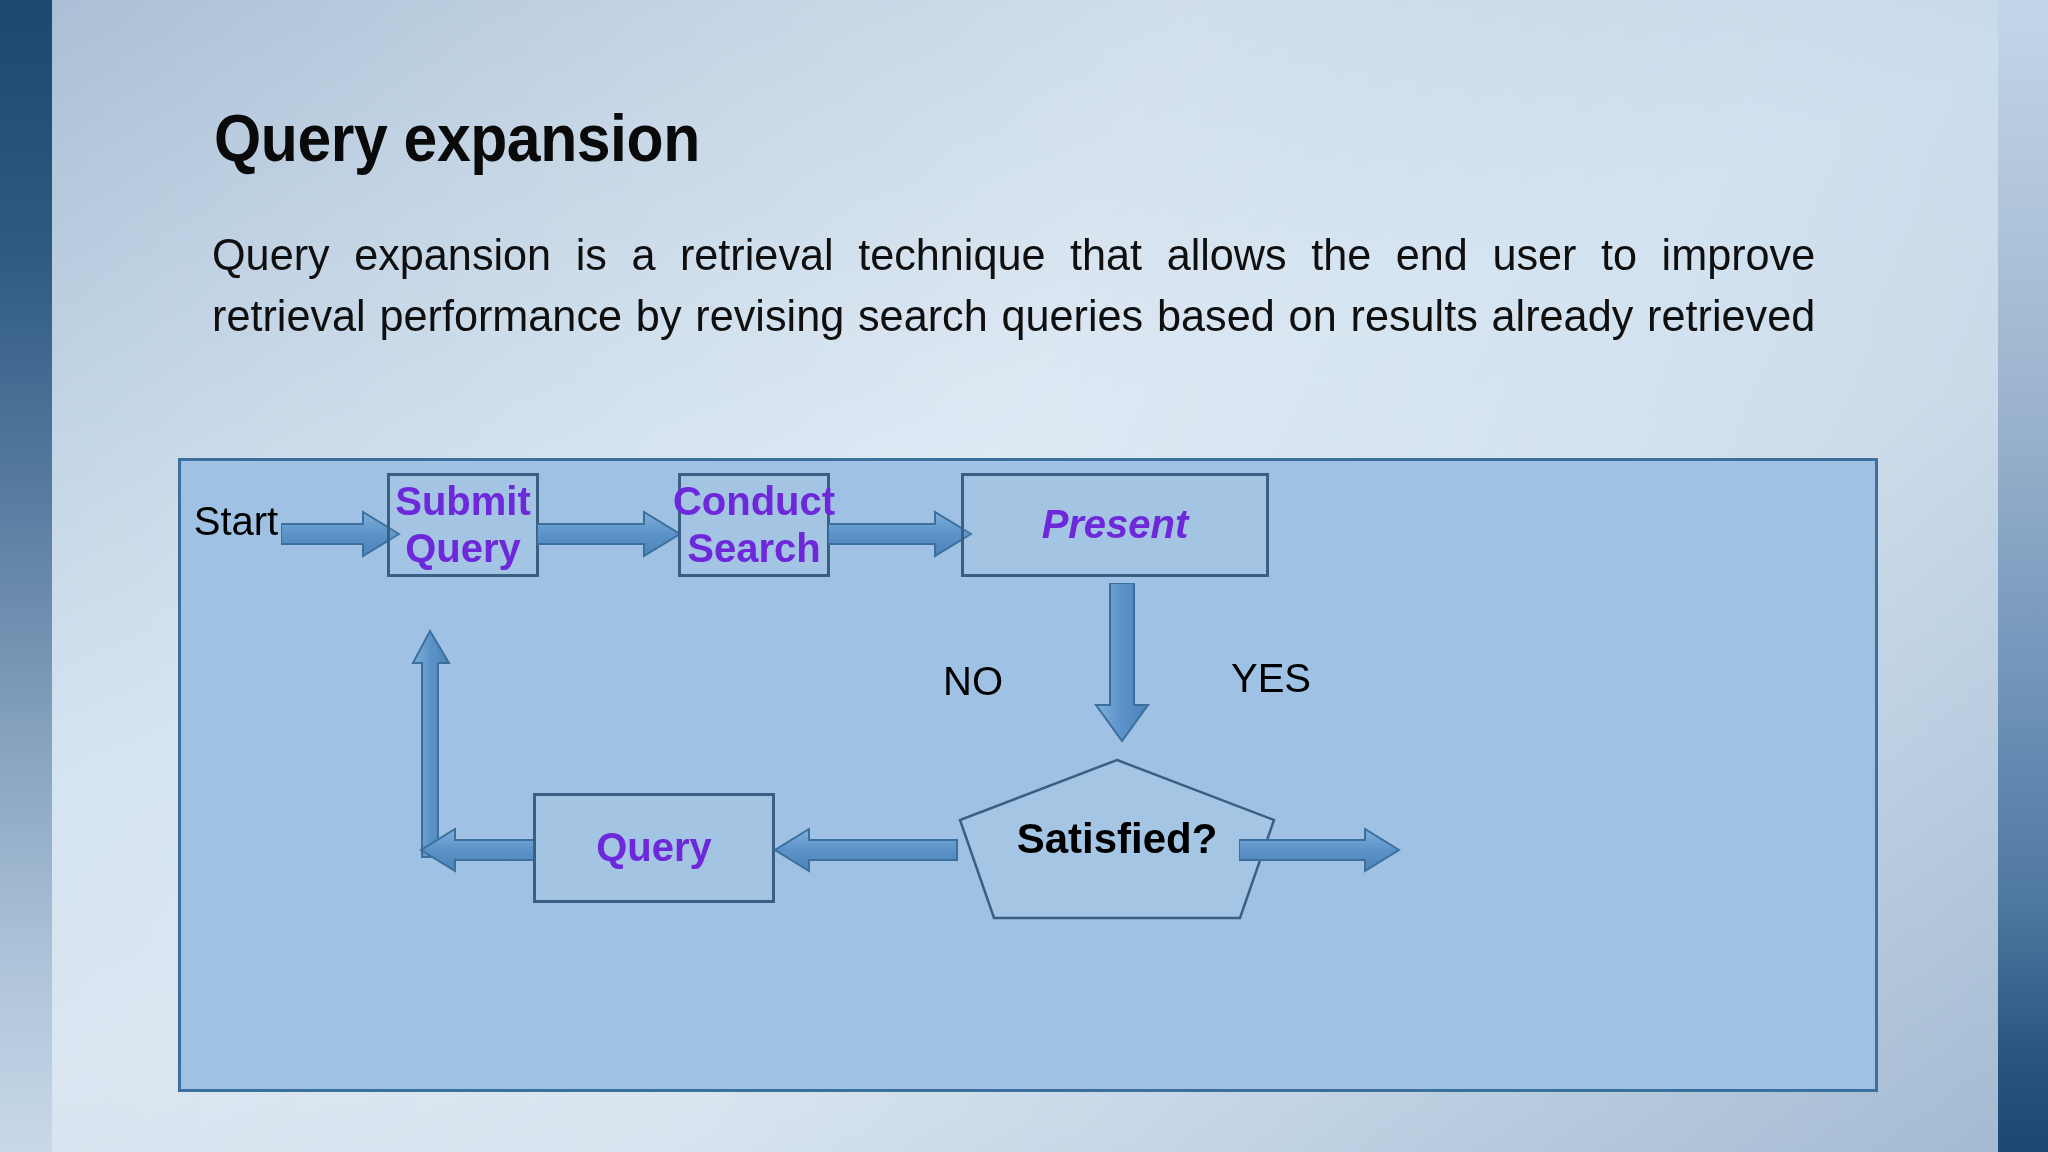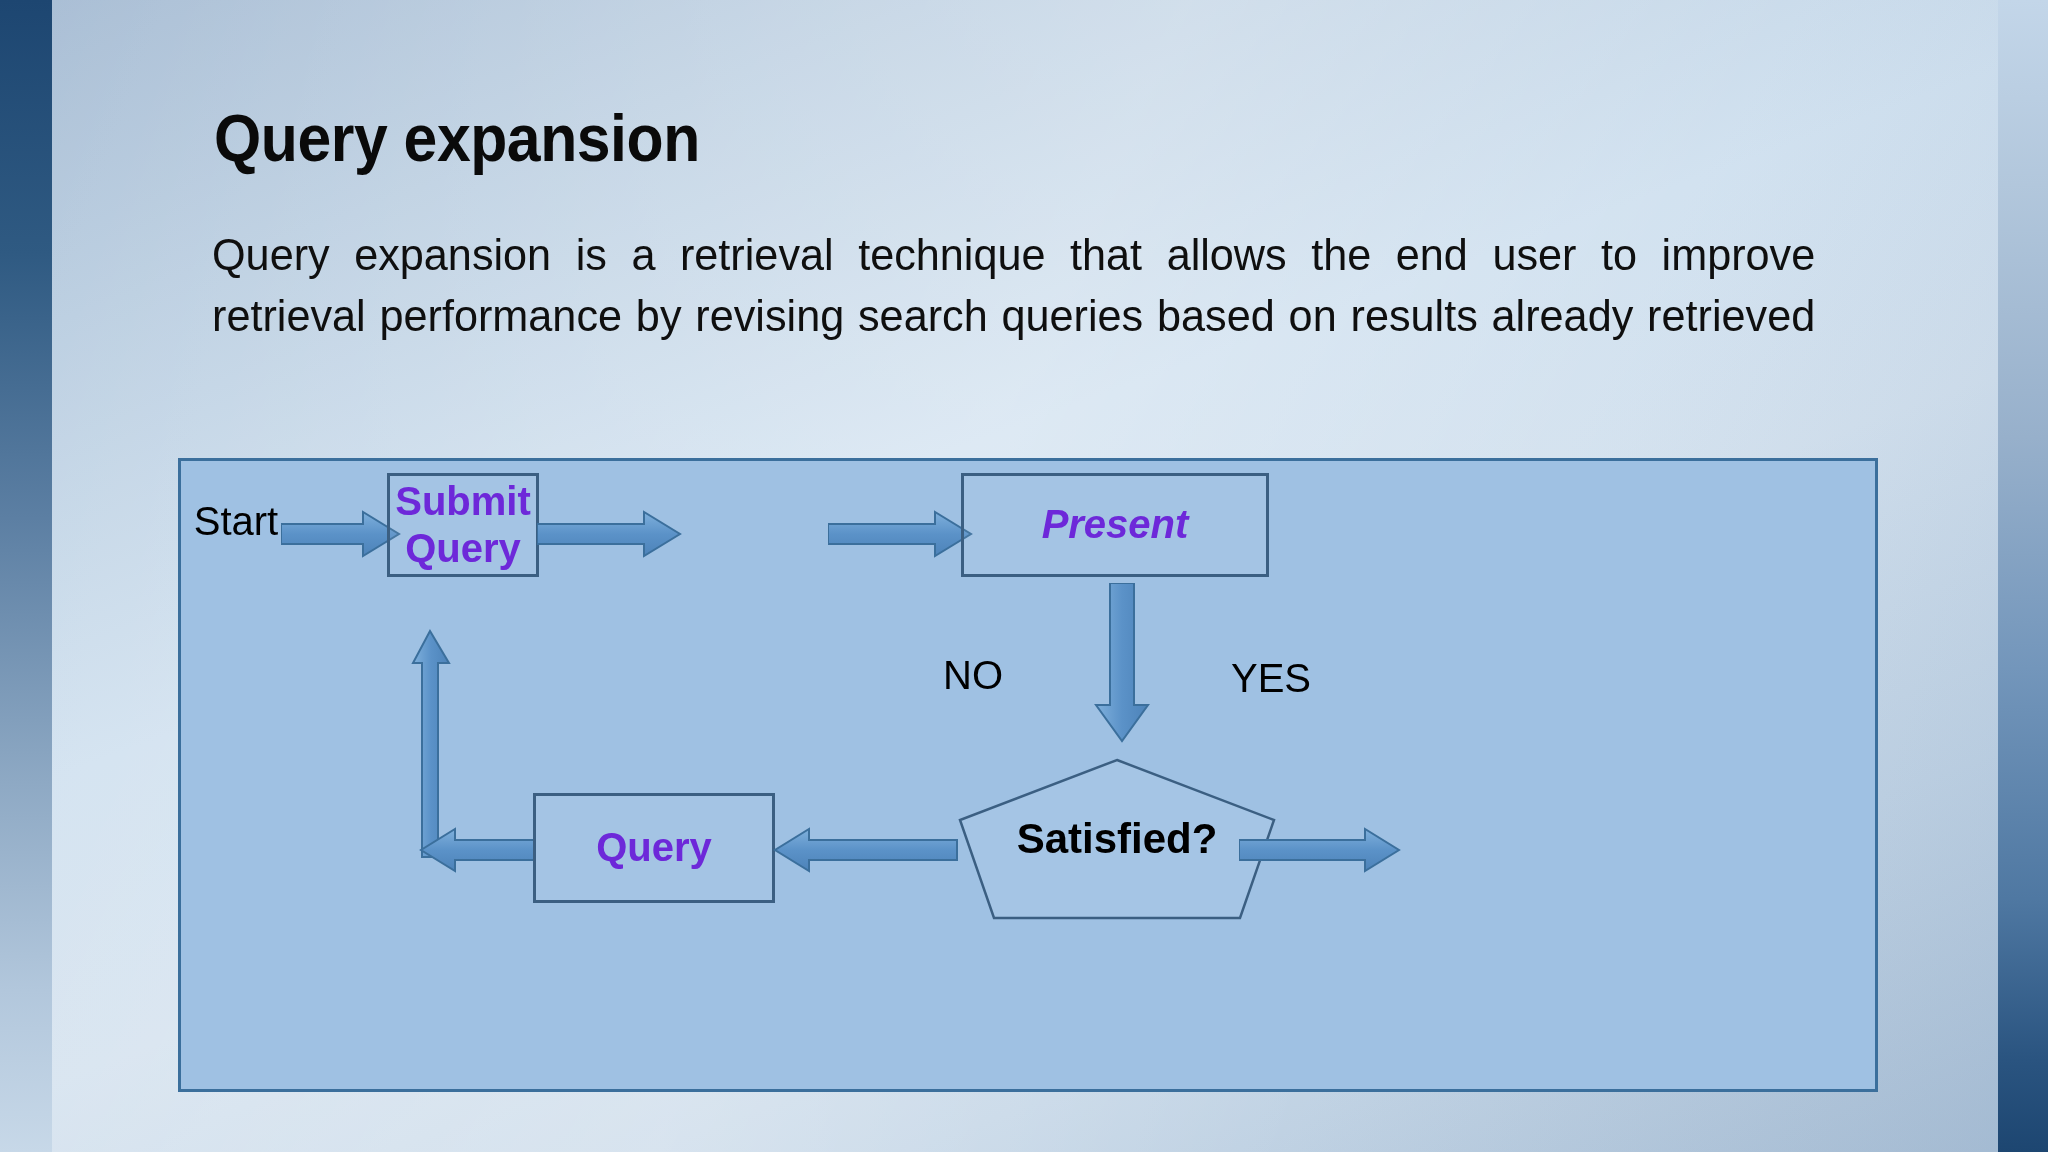--- a/index.html
+++ b/index.html
@@ -204,20 +204,26 @@
           <span>Query</span>
         </div>
       </div>
 
       <div class="arrow" style="left:356px; top:48px;">
         <svg width="145" height="50" viewBox="0 0 145 50">
           <polygon points="0,15 107,15 107,3 143,25 107,47 107,35 0,35" fill="url(#ag1)" stroke="#3b6f9c" stroke-width="2"></polygon>
         </svg>
       </div>
 
+      <div class="node" style="left:497px; top:12px; width:152px; height:104px;">
+        <div>
+          <span>Conduct</span>
+          <span>Search</span>
+        </div>
+      </div>
 
       <div class="arrow" style="left:647px; top:48px;">
         <svg width="145" height="50" viewBox="0 0 145 50">
           <polygon points="0,15 107,15 107,3 143,25 107,47 107,35 0,35" fill="url(#ag1)" stroke="#3b6f9c" stroke-width="2"></polygon>
         </svg>
       </div>
 
       <div class="node" style="left:780px; top:12px; width:308px; height:104px;font-style:italic;">
         <div>
           <span>Present</span>
@@ -230,21 +236,21 @@
             <linearGradient id="agv" x1="0" y1="0" x2="1" y2="0">
               <stop offset="0%" stop-color="#7fb0dc"></stop>
               <stop offset="50%" stop-color="#5b92c8"></stop>
               <stop offset="100%" stop-color="#4d83b9"></stop>
             </linearGradient>
           </defs>
           <polygon points="16,0 40,0 40,122 54,122 28,158 2,122 16,122" fill="url(#agv)" stroke="#3b6f9c" stroke-width="2"></polygon>
         </svg>
       </div>
 
-      <div class="label-plain" style="left:762px; top:192px;">NO</div>
+      <div class="label-plain" style="left:762px; top:198px;">NO</div>
 
       <div class="label-plain" style="left:1050px; top:195px;">YES</div>
 
       <div class="arrow" style="left:230px; top:168px;">
         <svg width="40" height="230" viewBox="0 0 40 230">
           <polygon points="19,2 38,34 27,34 27,228 11,228 11,34 2,34" fill="url(#agv)" stroke="#3b6f9c" stroke-width="2"></polygon>
         </svg>
       </div>
 
       <div class="arrow" style="left:238px; top:366px;">

